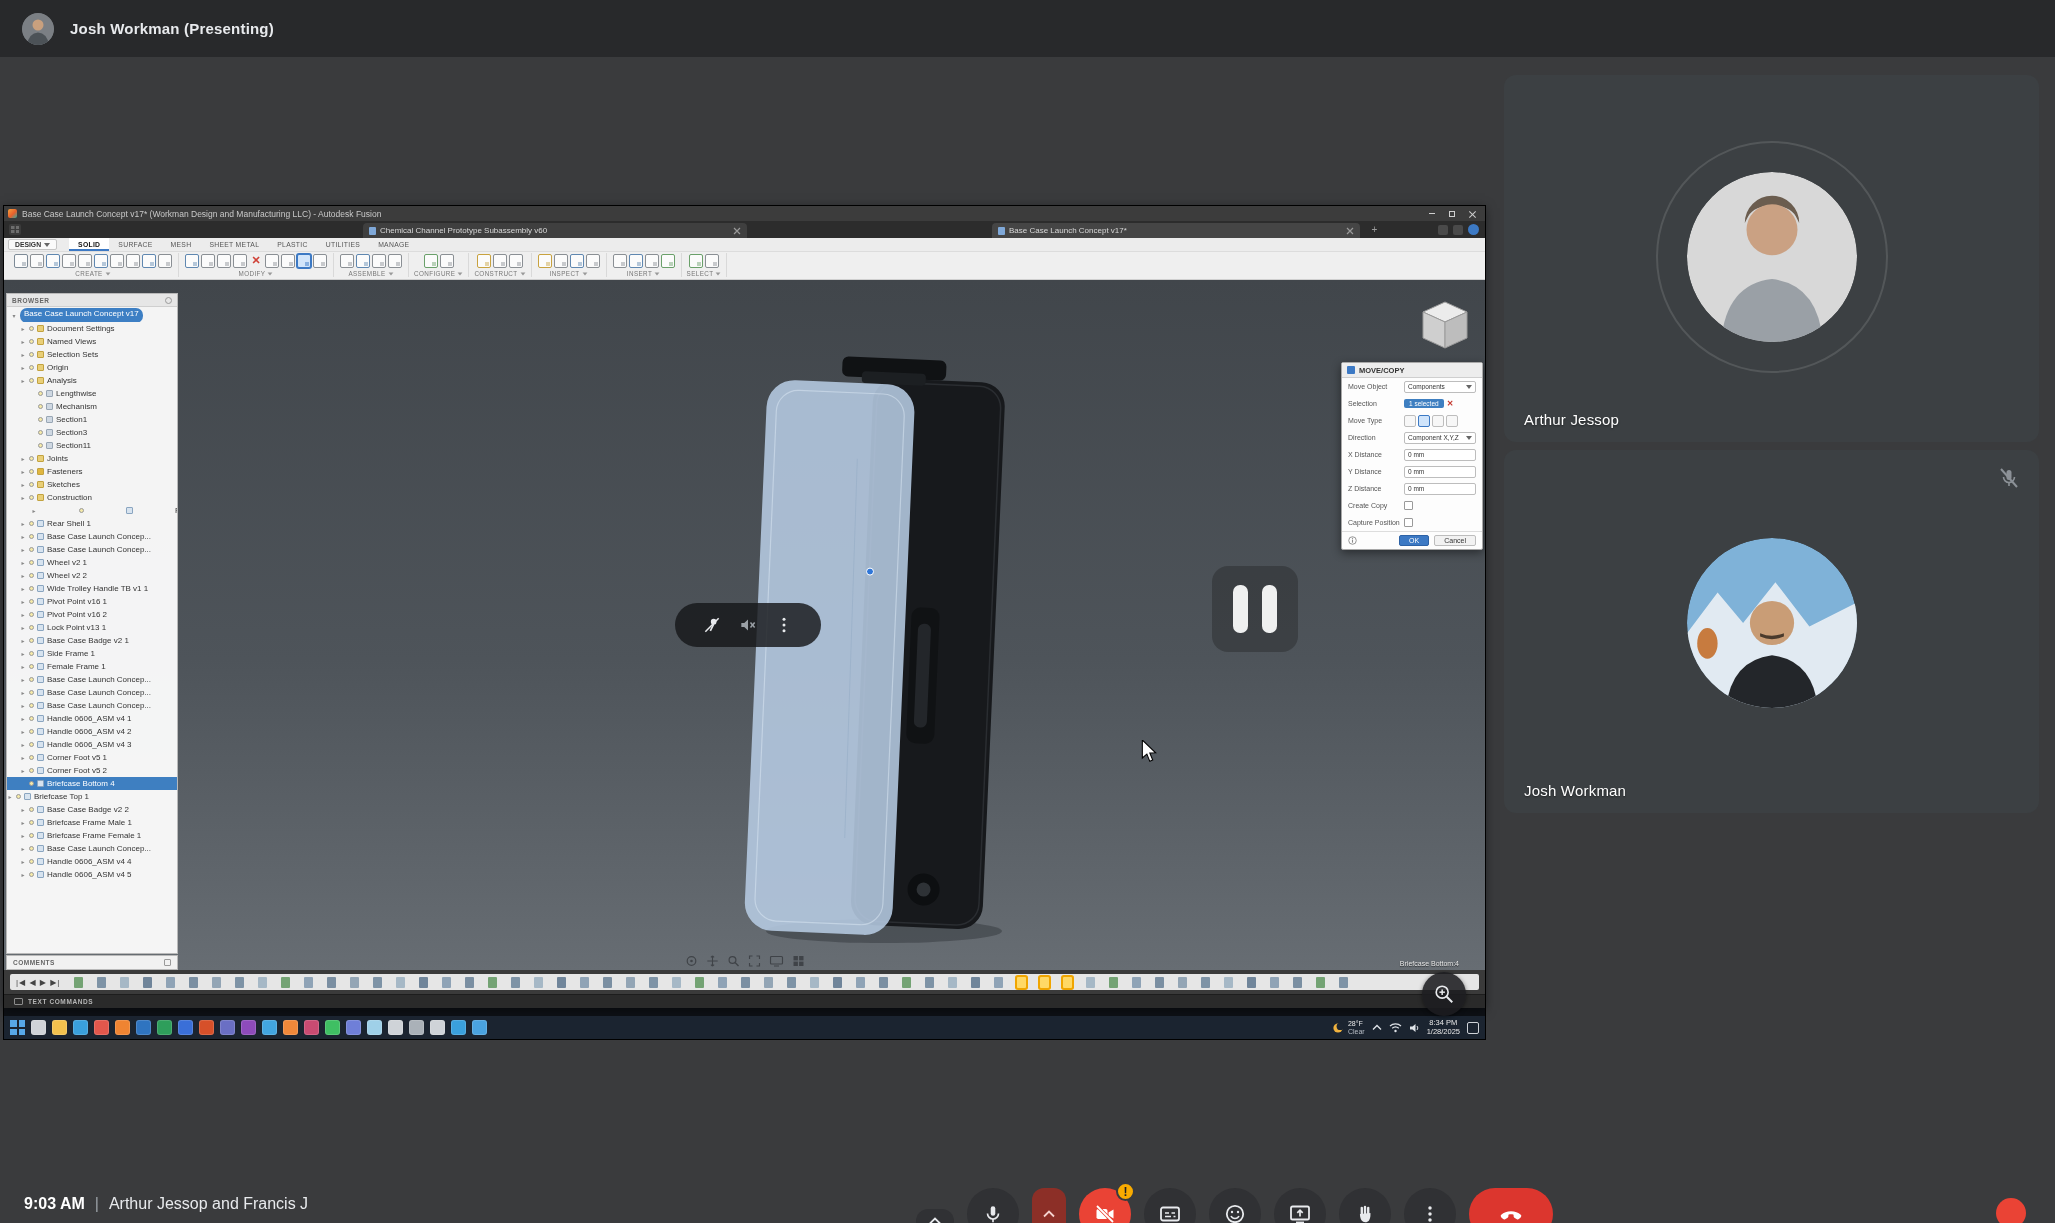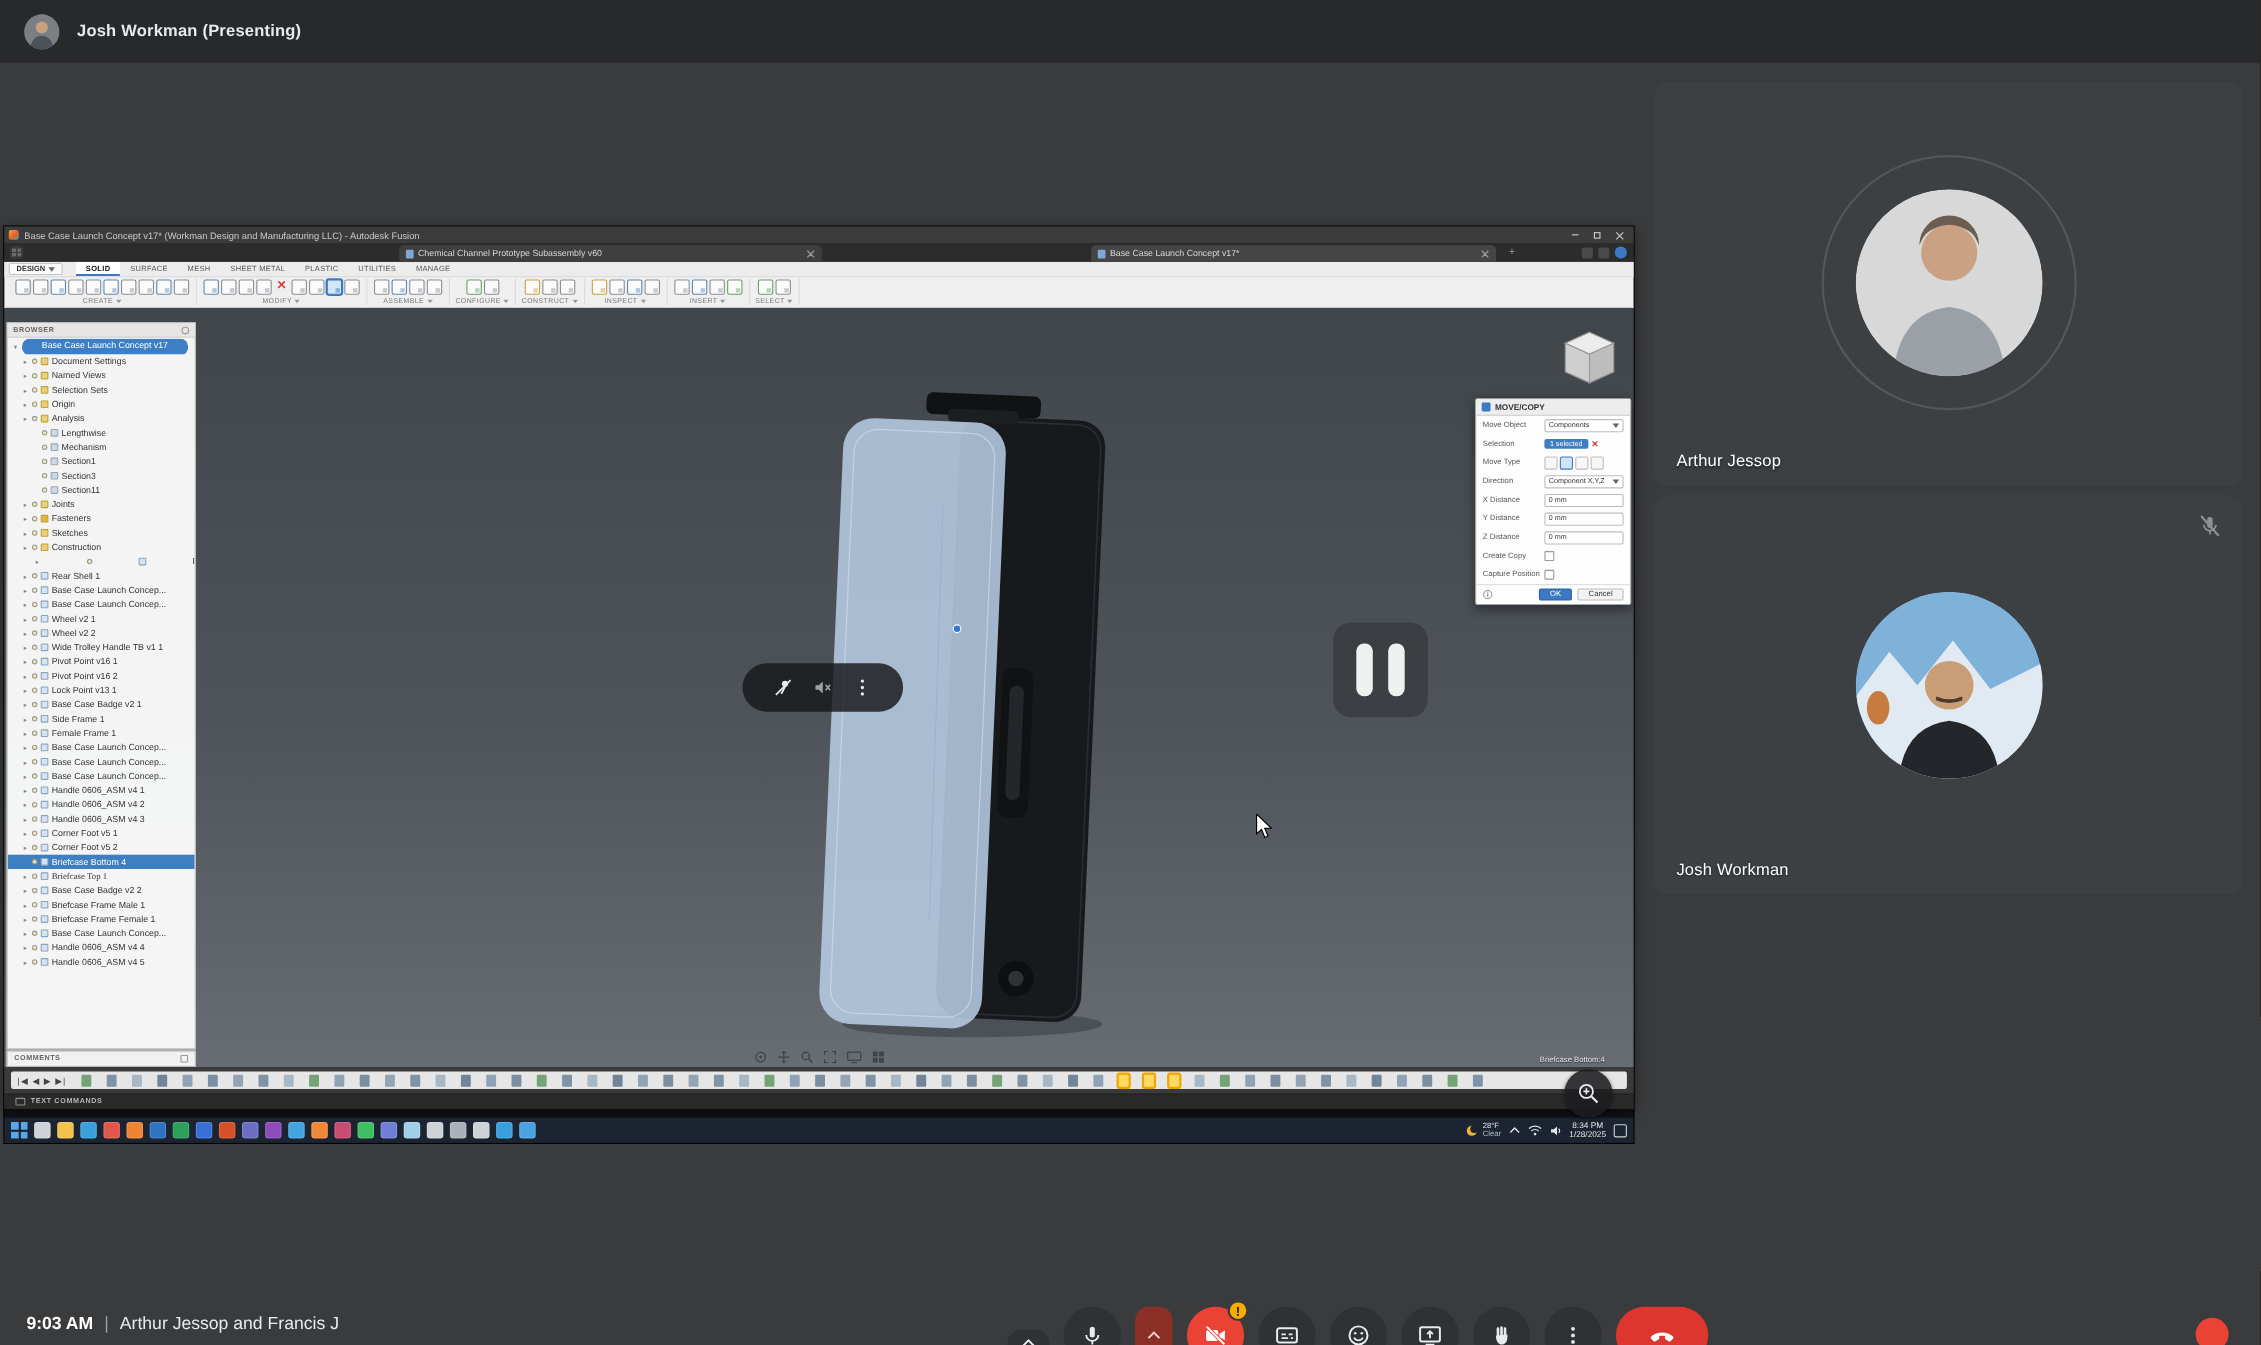--- a/index.html
+++ b/index.html
@@ -70,21 +70,21 @@
   .brow.root{height:14px;}
   .brow.sel{background:#3e7fc1;color:#fff;}
   .chev{width:6px;font-size:6px;color:#888;text-align:center;flex:0 0 auto;}
   .brow.sel .chev{color:#dce8f5;}
   .eyedot{width:5px;height:5px;border-radius:50%;border:1px solid #9a9a9a;background:#f4e9a8;flex:0 0 auto;}
   .kicon{width:7px;height:7px;border-radius:1px;flex:0 0 auto;}
   .kicon.folder{background:#e9cf78;border:1px solid #c2a23f;}
   .kicon.comp{background:#d7e3ef;border:1px solid #8aa5c0;}
   .kicon.section{background:#cfd8e2;border:1px solid #98a6b4;}
   .blabel{overflow:hidden;text-overflow:ellipsis;}
-  .b-pill{background:#3d7fc4;color:#fff;border-radius:7px;padding:0 18px;height:15px;line-height:11px;font-size:8px;overflow:hidden;text-overflow:ellipsis;}
+  .b-pill{background:#3d7fc4;color:#fff;border-radius:7px;padding:0 4px;height:15px;line-height:11px;font-size:8px;overflow:hidden;text-overflow:ellipsis;}
   
   .comments{position:absolute;left:2px;bottom:0;width:172px;height:15px;background:#f1f1f1;border:1px solid #b9b9b9;display:flex;align-items:center;justify-content:space-between;padding:0 6px;font-size:6.5px;font-weight:bold;letter-spacing:.5px;color:#666;}
   .comments .expand{width:7px;height:7px;border:1px solid #9a9a9a;border-radius:1px;}
   
   .viewcube{position:absolute;right:12px;top:18px;width:56px;height:56px;}
   
   .mdialog{position:absolute;right:2px;top:82px;width:142px;background:#fdfdfd;border:1px solid #a8a8a8;border-radius:2px;box-shadow:0 3px 10px rgba(0,0,0,.45);}
   .md-header{height:15px;background:#ededed;border-bottom:1px solid #cfcfcf;display:flex;align-items:center;gap:4px;padding:0 5px;font-size:7.5px;font-weight:bold;color:#333;}
   .md-icon{width:8px;height:8px;background:#3c79c4;border-radius:1px;}
   .drow{display:flex;align-items:center;gap:4px;height:17px;padding:0 6px;}
@@ -582,21 +582,21 @@
                 <span class="eyedot"></span>
                 <span class="kicon comp"></span>
                 <span class="blabel">Corner Foot v5 2</span>
               </div>
               <div class="brow sel" style="padding-left: 13px;">
                 <span class="chev"></span>
                 <span class="eyedot"></span>
                 <span class="kicon comp"></span>
                 <span class="blabel">Briefcase Bottom 4</span>
               </div>
-              <div class="brow" style="padding-left: 13px; font-family: Liberation Serif, serif;">
+              <div class="brow" style="">
                 <span class="chev">▸</span>
                 <span class="eyedot"></span>
                 <span class="kicon comp"></span>
                 <span class="blabel">Briefcase Top 1</span>
               </div>
               <div class="brow" style="padding-left: 13px;">
                 <span class="chev">▸</span>
                 <span class="eyedot"></span>
                 <span class="kicon comp"></span>
                 <span class="blabel">Base Case Badge v2 2</span>

